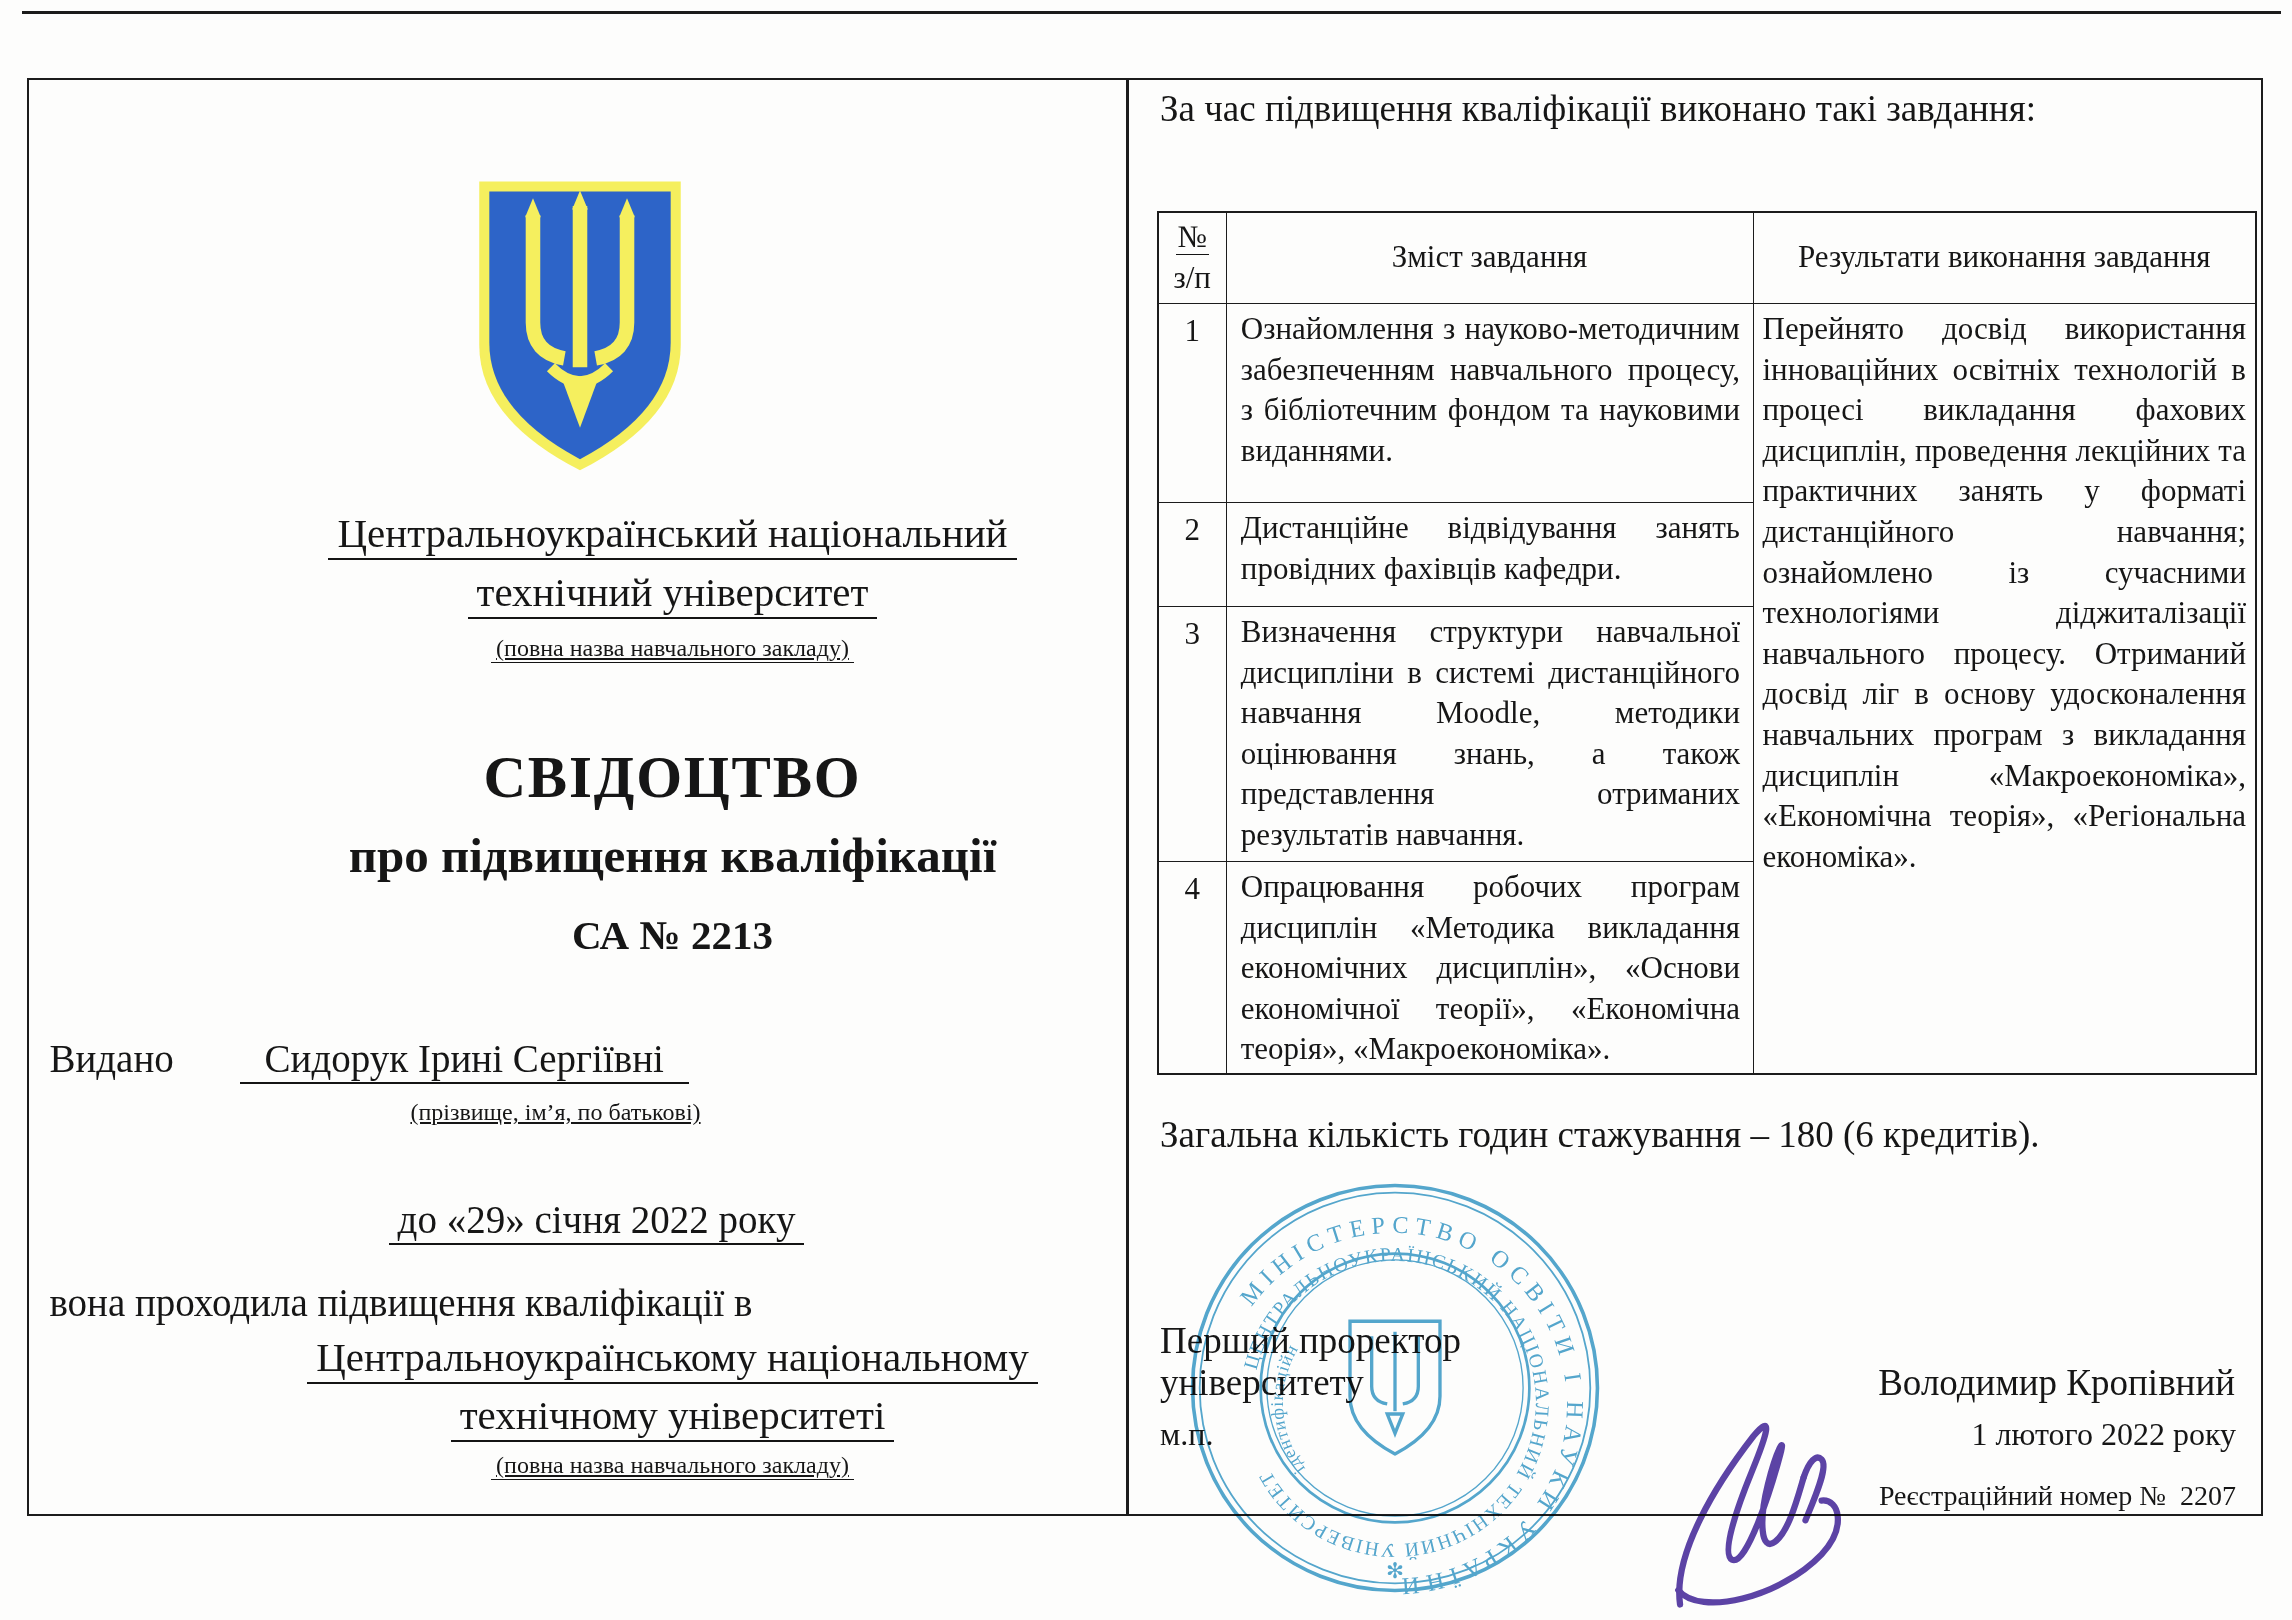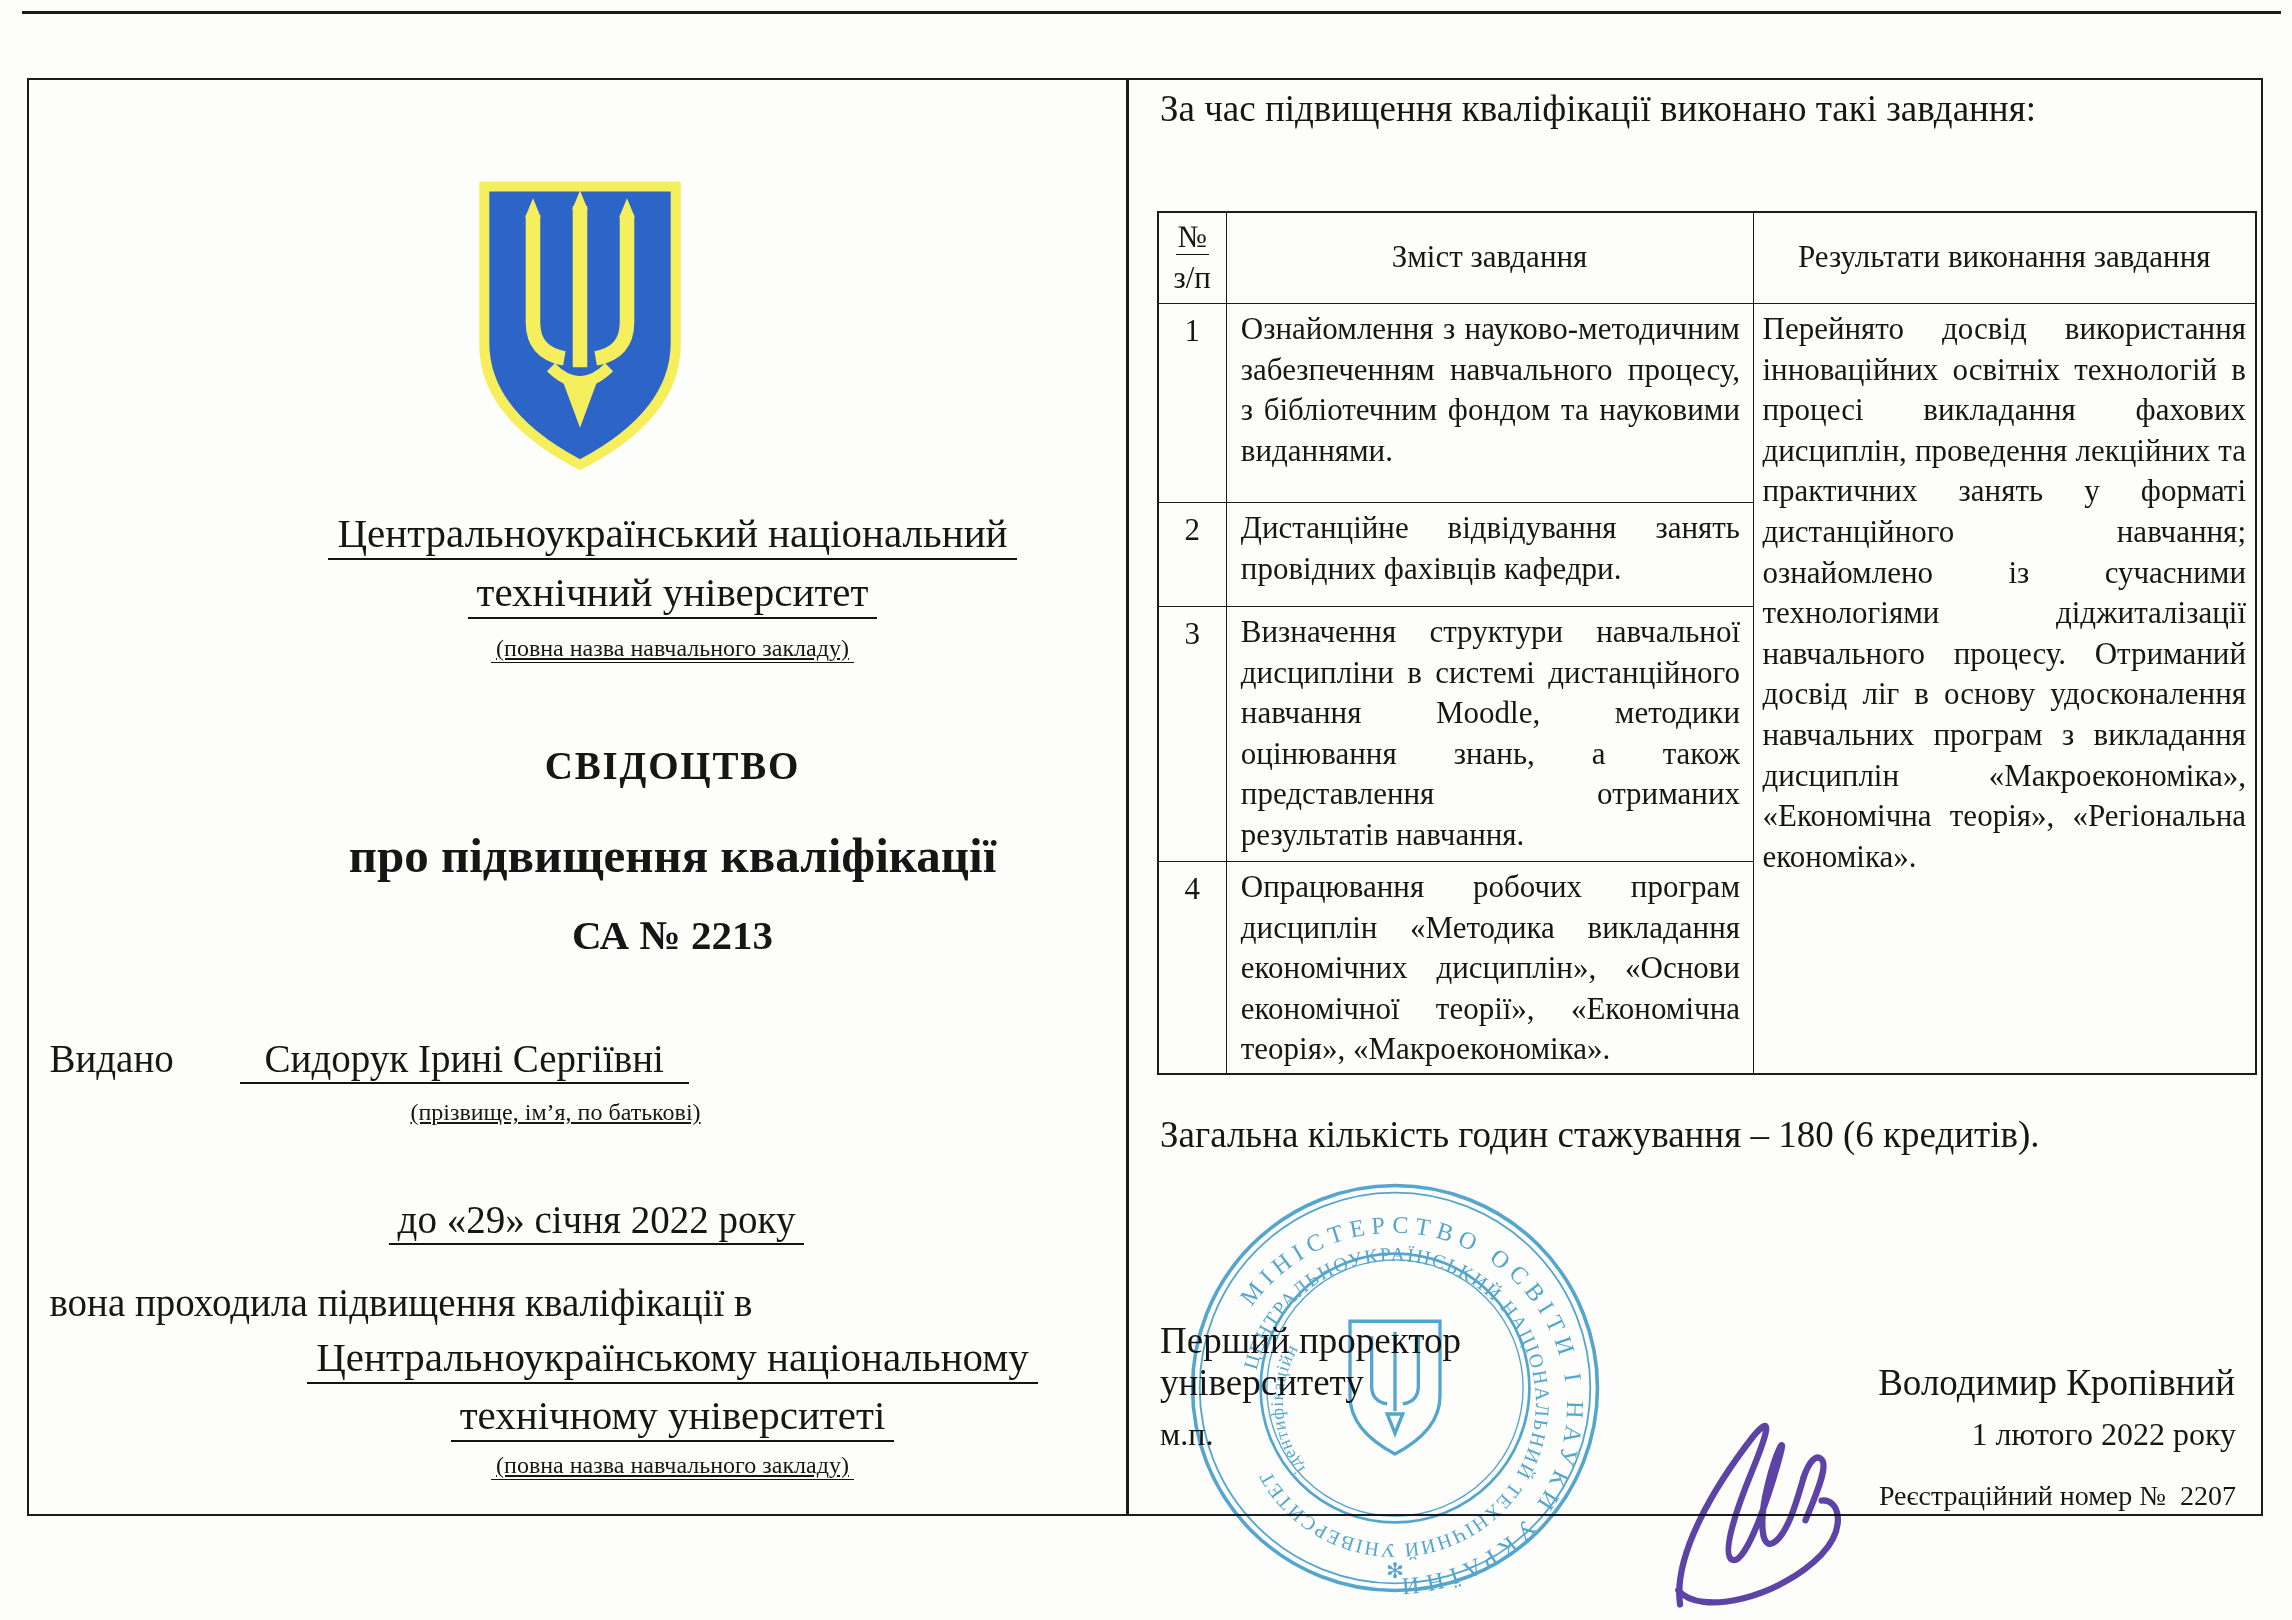--- a/index.html
+++ b/index.html
@@ -10,21 +10,21 @@
   .divider{position:absolute;left:1126px;top:78px;width:2.7px;height:1438px;background:#1c1c1c;}
   .pane{position:absolute;top:78px;height:1438px;}
   #left-pane{left:27px;width:1291px;}
   #right-pane{left:1128px;width:1135px;}
   .abs{position:absolute;}
   .ctr{width:100%;text-align:center;}
   .u{border-bottom:2.7px solid #141414;padding:0 9px 1.8px 9px;}
   .u-thin{border-bottom:1.8px solid #141414;padding:0 5.4px 0.9px 5.4px;}
   .hdr{font-size:41px;line-height:1.0;}
   .note{font-size:24px;text-decoration:underline;}
-  .big-title{font-size:39px;font-weight:bold;letter-spacing:1.8px;}
+  .big-title{font-size:59px;font-weight:bold;letter-spacing:1.8px;}
   .sub-title{font-size:49px;font-weight:bold;}
   .cert-no{font-size:41px;font-weight:bold;}
   .body-line{font-size:39px;}
   .rp-heading{font-size:37px;}
   table.tasks{border-collapse:collapse;table-layout:fixed;width:1100px;}
   table.tasks td,table.tasks th{border:1.8px solid #1c1c1c;box-sizing:border-box;
       font-size:31px;line-height:1.31;vertical-align:top;font-weight:normal;}
   table.tasks{border:2.7px solid #1c1c1c;}
   th.h-num,td.c-num{width:68px;text-align:center;}
   th.h-task,td.c-task{width:527px;}

